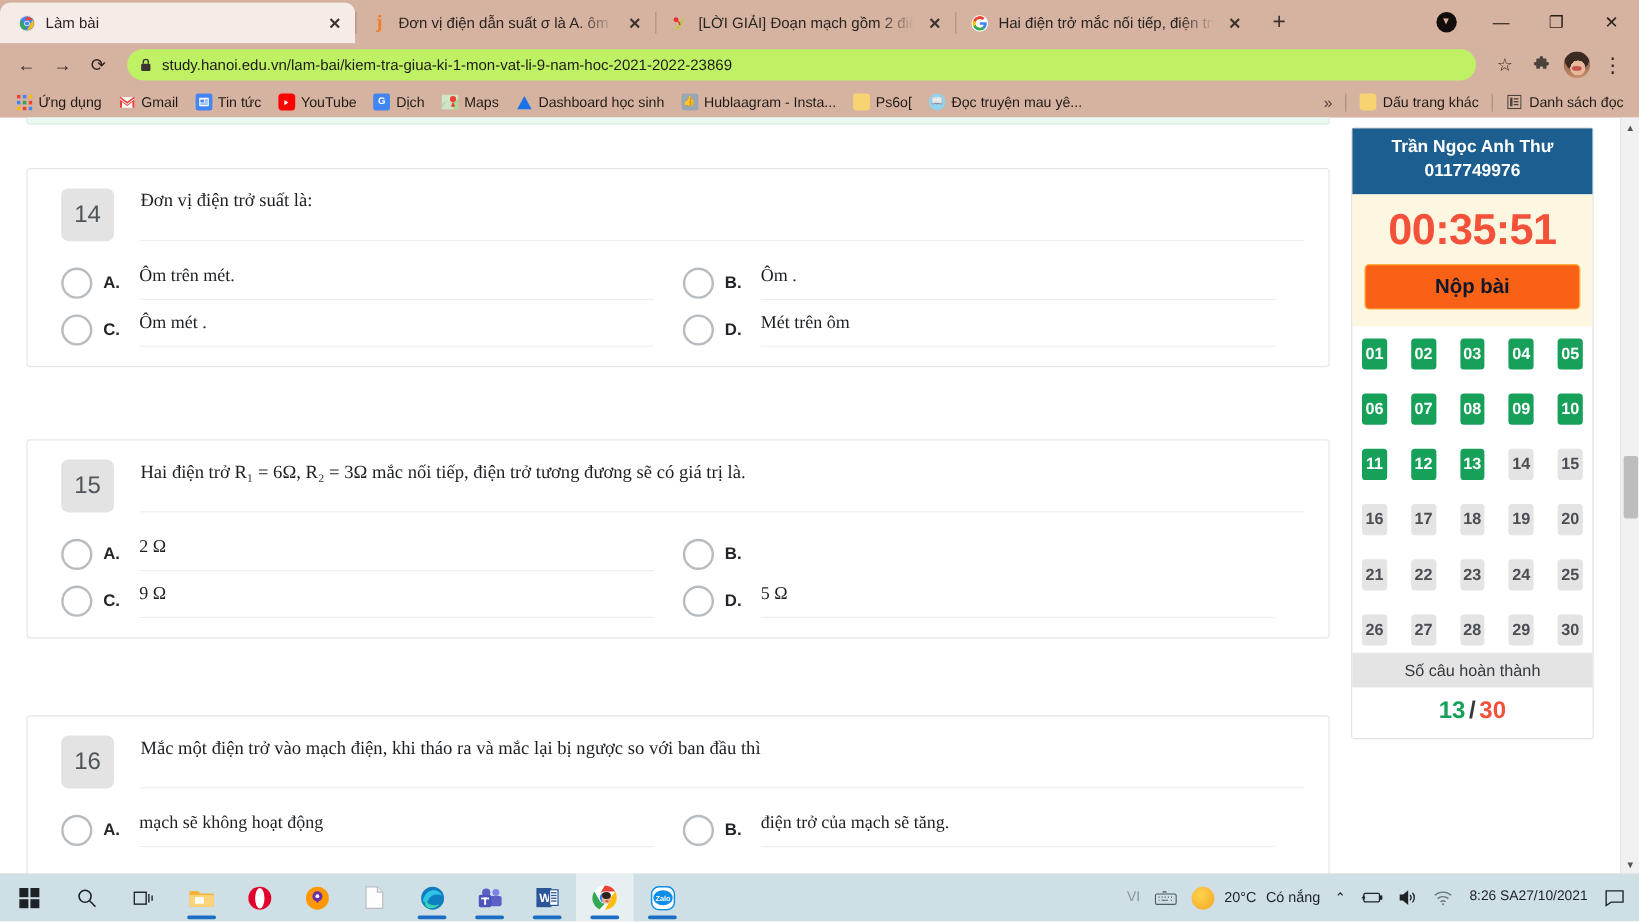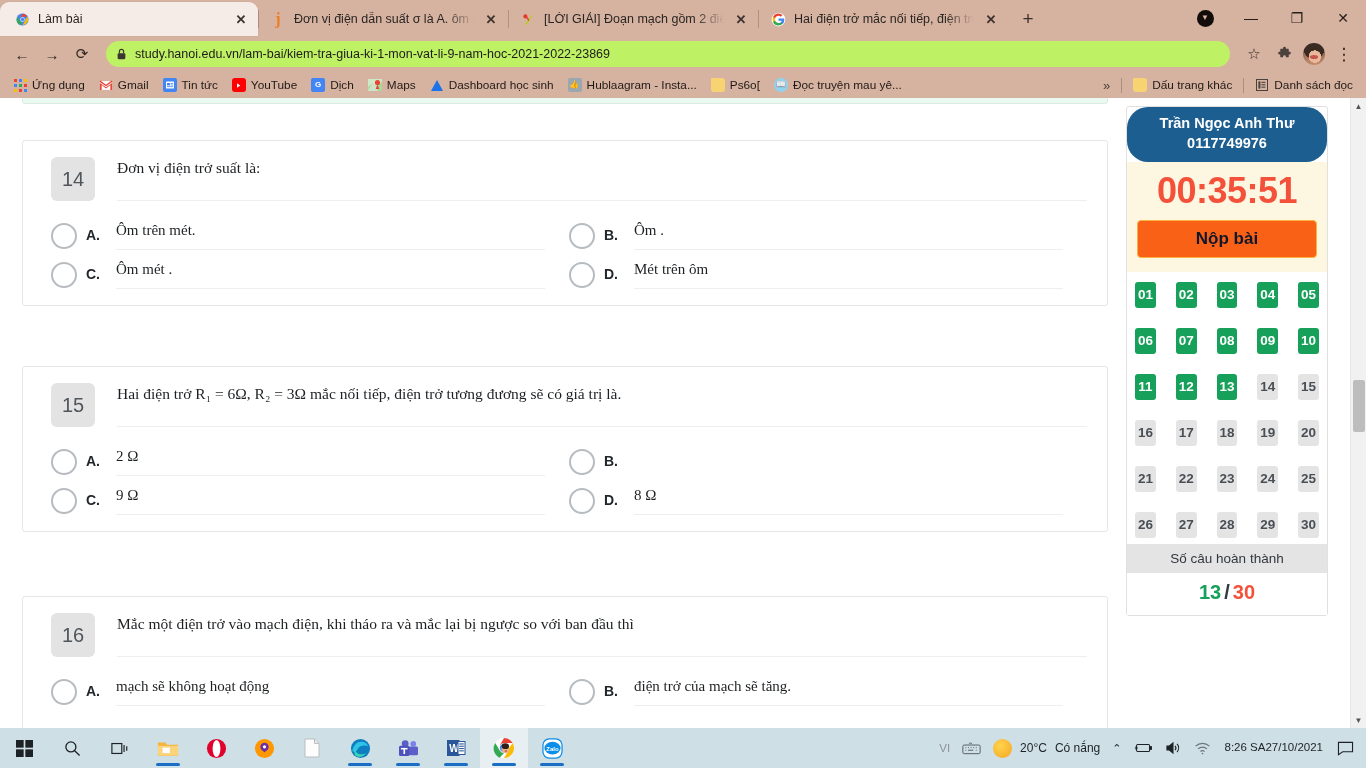--- a/index.html
+++ b/index.html
@@ -21,21 +21,21 @@
     position: absolute; left: 0; top: 0; width: 1366px; height: 36px;
     display: flex; align-items: flex-end;
   }
   .tab {
     height: 34px; display: flex; align-items: center;
     padding: 0 8px 0 12px; gap: 8px;
     font-size: 12.5px; color: #2a2522;
     position: relative; min-width: 0;
   }
   .tab.active {
-    background: #f5ece8; border-radius: 9px 9px 0 0; width: 258px;
+    background: #f5ece8; border-radius: 9px 9px 0 0; width: 296px;
     box-shadow: 0 0 0 0.5px rgba(0,0,0,.05);
     padding-left: 14px;
   }
   .tab.inactive { width: 250px; }
   .tab.inactive + .tab.inactive::before,
   .tab.active + .tab.inactive::before {
     content: ""; position: absolute; left: 0; top: 8px;
     width: 1px; height: 18px; background: rgba(0,0,0,.18);
   }
   .tab-fav {
@@ -171,21 +171,20 @@
 
   
   .panel {
     position: absolute; left: 1126px; top: 8px; width: 202px;
     background: #fff; border: 1px solid #e0e0e0; border-radius: 3px;
   }
   .panel-head {
     background: #1b5e8f; color: #fff; text-align: center;
     padding: 7px 6px 9px; font-size: 14.5px; font-weight: bold;
     line-height: 1.35;
-    border-radius: 21px;
   }
   .panel-timer {
     background: #fdf6e0; text-align: center; padding: 8px 10px 14px;
   }
   .timer-val {
     font-size: 36px; font-weight: bold; color: #f4513b;
     letter-spacing: -0.5px; line-height: 1.15;
   }
   .submit-btn {
     margin-top: 8px; background: #f96116; border: 1px solid #fcb23e;
@@ -527,21 +526,21 @@
             <span class="opt-letter">B.</span>
           </div>
           <div class="opt">
             <span class="opt-radio"></span>
             <span class="opt-letter">C.</span>
             <span class="opt-text">9 Ω</span>
           </div>
           <div class="opt">
             <span class="opt-radio"></span>
             <span class="opt-letter">D.</span>
-            <span class="opt-text">8 Ω</span>
+            <span class="opt-text">5 Ω</span>
           </div>
         </div>
       </div>
 
       <div class="qcard" style="top:498px;height:180px;overflow:hidden;">
         <div class="q-head">
           <div class="q-num">16</div>
           <div class="q-text">Mắc một điện trở vào mạch điện, khi tháo ra và mắc lại bị ngược so với ban đầu thì</div>
         </div>
         <div class="opts">

